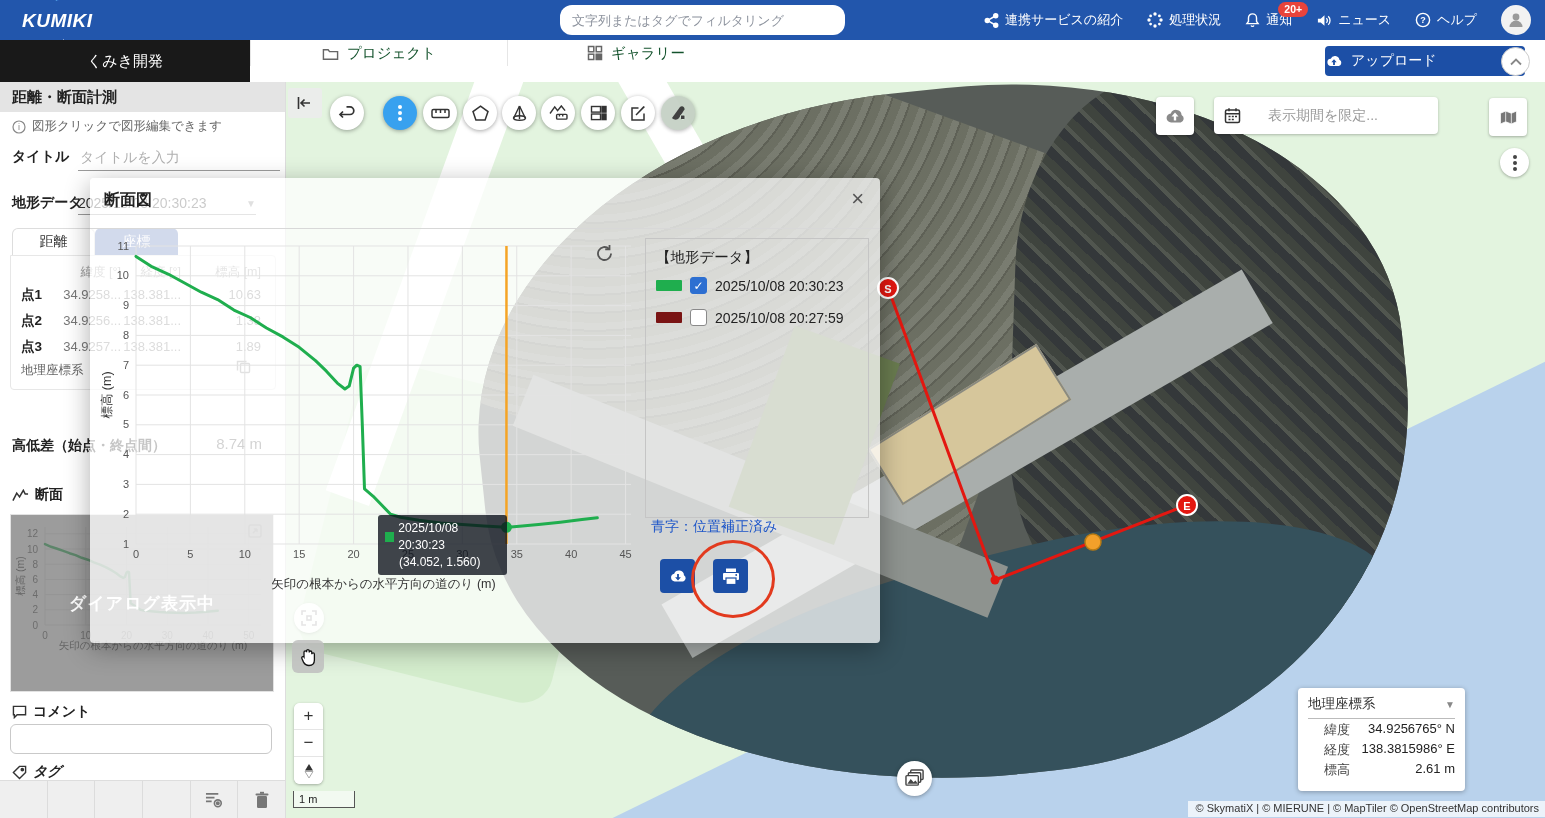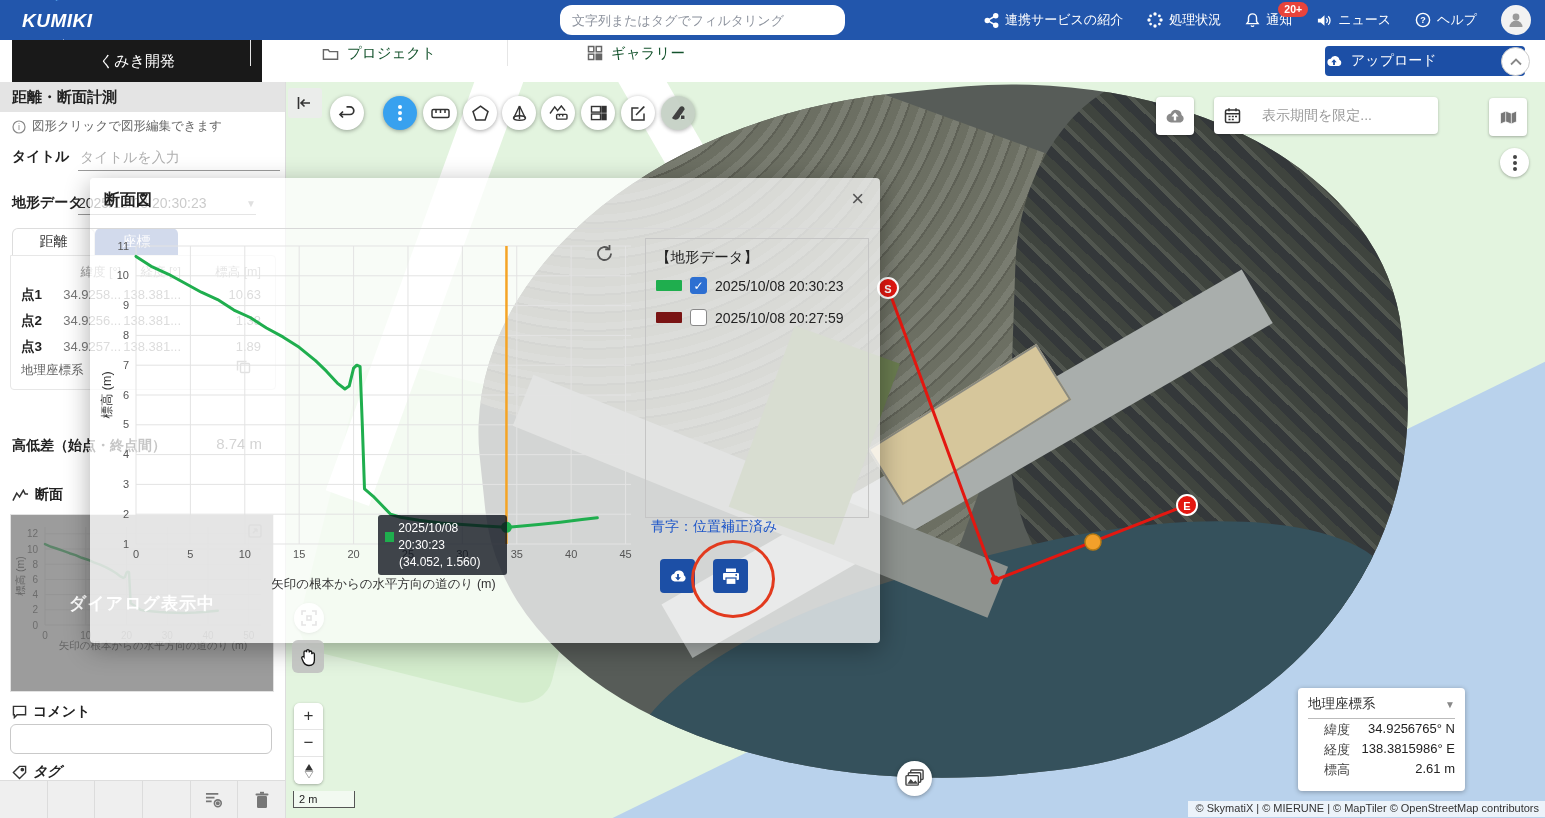--- a/index.html
+++ b/index.html
@@ -15,21 +15,21 @@
   .search{left:560px;top:5px;width:285px;height:30px;background:#fff;border:none;border-radius:12px;
           font-size:13px;color:#333;padding:0 12px;box-sizing:border-box;outline:none;}
   .search::placeholder{color:#8d939e;}
   .hnav{position:absolute;right:14px;top:0;height:40px;display:flex;align-items:center;gap:24px;}
   .hitem{display:flex;align-items:center;gap:6px;color:#fff;font-size:13px;cursor:pointer;position:relative;}
   .badge{position:absolute;top:-9px;right:-16px;background:#e8433b;color:#fff;font-size:10.5px;font-weight:bold;
          border-radius:9px;padding:2px 6px;line-height:1;}
   .avatar{width:30px;height:30px;border-radius:50%;background:#f2f2f2;display:flex;align-items:center;justify-content:center;}
   
   .tabbar{left:0;top:40px;width:1545px;height:42px;background:#fff;border-bottom:1px solid #dfe3e6;}
-  .ws-tab{left:12px;top:0;width:250px;height:42px;background:#191919;color:#fff;font-size:15px;
+  .ws-tab{left:0;top:0;width:250px;height:42px;background:#191919;color:#fff;font-size:15px;
           display:flex;align-items:center;justify-content:center;}
   .tb-tab{top:0;width:257px;height:26px;display:flex;align-items:center;justify-content:center;gap:8px;
           color:#14532d;font-size:14.5px;border-left:1px solid #e6e6e6;box-sizing:border-box;}
   .upload{left:1325px;top:6px;width:200px;height:30px;background:#1c4fa6;border-radius:4px;color:#fff;
           font-size:14px;display:flex;align-items:center;justify-content:flex-start;gap:8px;cursor:pointer;}
   .chev-circle{left:1501px;top:7px;width:27px;height:27px;border:1px solid #ccc;border-radius:50%;background:#fff;
           display:flex;align-items:center;justify-content:center;color:#888;}
   
   .sidebar{left:0;top:82px;width:285px;height:736px;background:#fff;border-right:1px solid #ddd;z-index:2;}
   .sb-title{left:0;top:0;width:285px;height:30px;background:#e4e4e4;font-size:15px;font-weight:bold;color:#222;
@@ -81,21 +81,21 @@
   .grassp{position:absolute;left:30%;top:34%;width:12%;height:28%;background:#697b4f;transform:rotate(26deg);}
   .toolc{position:absolute;top:14px;width:34px;height:34px;border-radius:50%;background:#fff;
          box-shadow:0 1px 4px rgba(0,0,0,.35);display:flex;align-items:center;justify-content:center;color:#333;cursor:pointer;}
   .toolc.active{background:#38a1ef;color:#fff;}
   .toolc.disabled{background:#c3cfc3;opacity:.9;}
   .collapse{left:3px;top:6px;width:34px;height:30px;background:rgba(235,235,235,.92);border-radius:3px;
          display:flex;align-items:center;justify-content:center;color:#333;cursor:pointer;}
   .sqbtn{width:38px;height:38px;background:#fff;border-radius:4px;box-shadow:0 1px 3px rgba(0,0,0,.3);
          display:flex;align-items:center;justify-content:center;color:#8a8a8a;cursor:pointer;}
   .datein{left:929px;top:15px;width:224px;height:37px;background:#fff;border-radius:4px;box-shadow:0 1px 3px rgba(0,0,0,.25);
-         display:flex;align-items:center;gap:21px;padding:0 10px;box-sizing:border-box;}
+         display:flex;align-items:center;gap:27px;padding:0 10px;box-sizing:border-box;}
   .datein .ph{color:#9a9a9a;font-size:14px;}
   .kebabc{left:1215px;top:66px;width:29px;height:29px;border-radius:50%;background:#fff;box-shadow:0 1px 3px rgba(0,0,0,.3);
           display:flex;align-items:center;justify-content:center;cursor:pointer;}
   .dots3 i{display:block;width:4px;height:4px;border-radius:50%;background:#444;margin:2px auto;}
   .toolc.active .dots3 i{background:#fff;}
   .zoomstack{left:9px;top:621px;width:29px;background:#fff;border-radius:6px;box-shadow:0 1px 3px rgba(0,0,0,.3);overflow:hidden;}
   .zbtn{width:29px;height:27px;display:flex;align-items:center;justify-content:center;font-size:17px;color:#333;
         border-bottom:1px solid #e5e5e5;cursor:pointer;box-sizing:border-box;background:#fff;}
   .zbtn:last-child{border-bottom:none;}
   .scalebar{left:8px;top:709px;width:62px;height:17px;border:1px solid #555;border-top:none;background:rgba(255,255,255,.55);
@@ -510,21 +510,21 @@
     <div class="abs zoomstack">
       <div class="zbtn">+</div>
       <div class="zbtn">−</div>
       <div class="zbtn">
         <svg width="10" height="16" viewBox="0 0 10 16">
           <polygon points="5,1 9,7.5 1,7.5" fill="#333"></polygon>
           <polygon points="5,15 9,8.5 1,8.5" fill="none" stroke="#aaa" stroke-width="1"></polygon>
         </svg>
       </div>
     </div>
-    <div class="abs scalebar">2 m</div>
+    <div class="abs scalebar">1 m</div>
 
     <div class="abs photosbtn">
       <svg width="20" height="19" viewBox="0 0 21 20">
         <rect x="6" y="1" width="13" height="10" rx="1" fill="none" stroke="#444" stroke-width="1.5"></rect>
         <rect x="3.5" y="4" width="13" height="10" rx="1" fill="#fff" stroke="#444" stroke-width="1.5"></rect>
         <rect x="1" y="7" width="13" height="10" rx="1" fill="#fff" stroke="#444" stroke-width="1.5"></rect>
         <path d="M2.5 15.5 6 10.5l3 3.5 2-2 2.5 3.5z" fill="#444"></path>
       </svg>
     </div>
 

